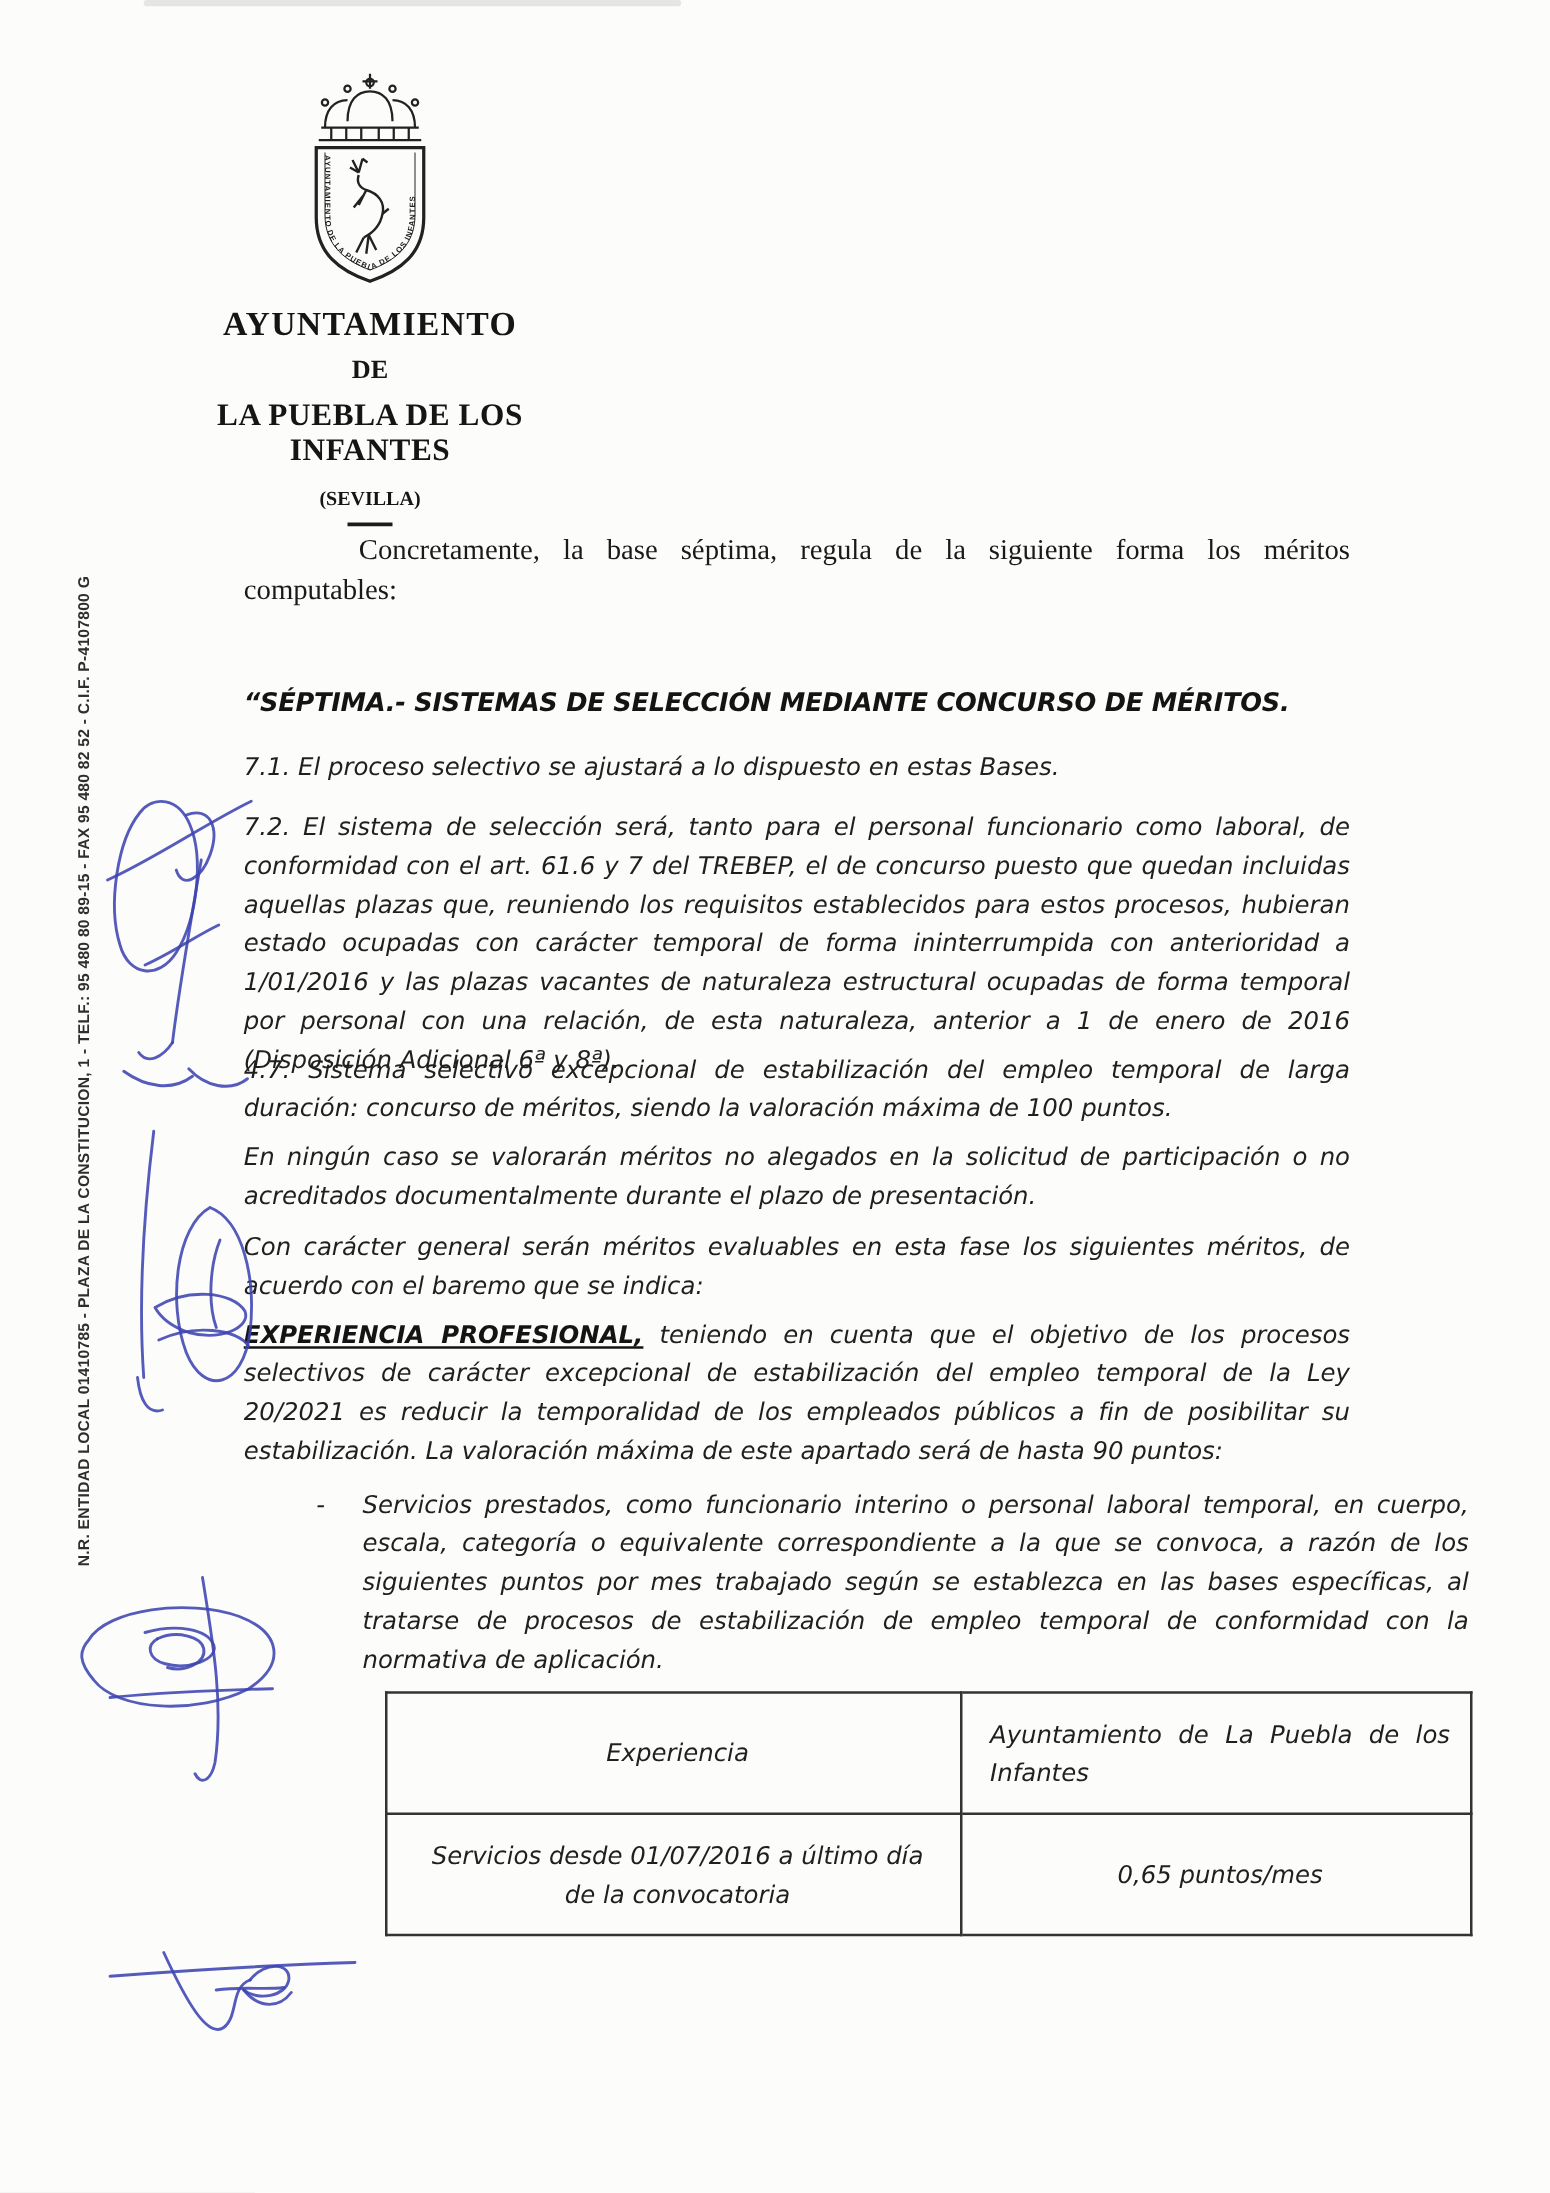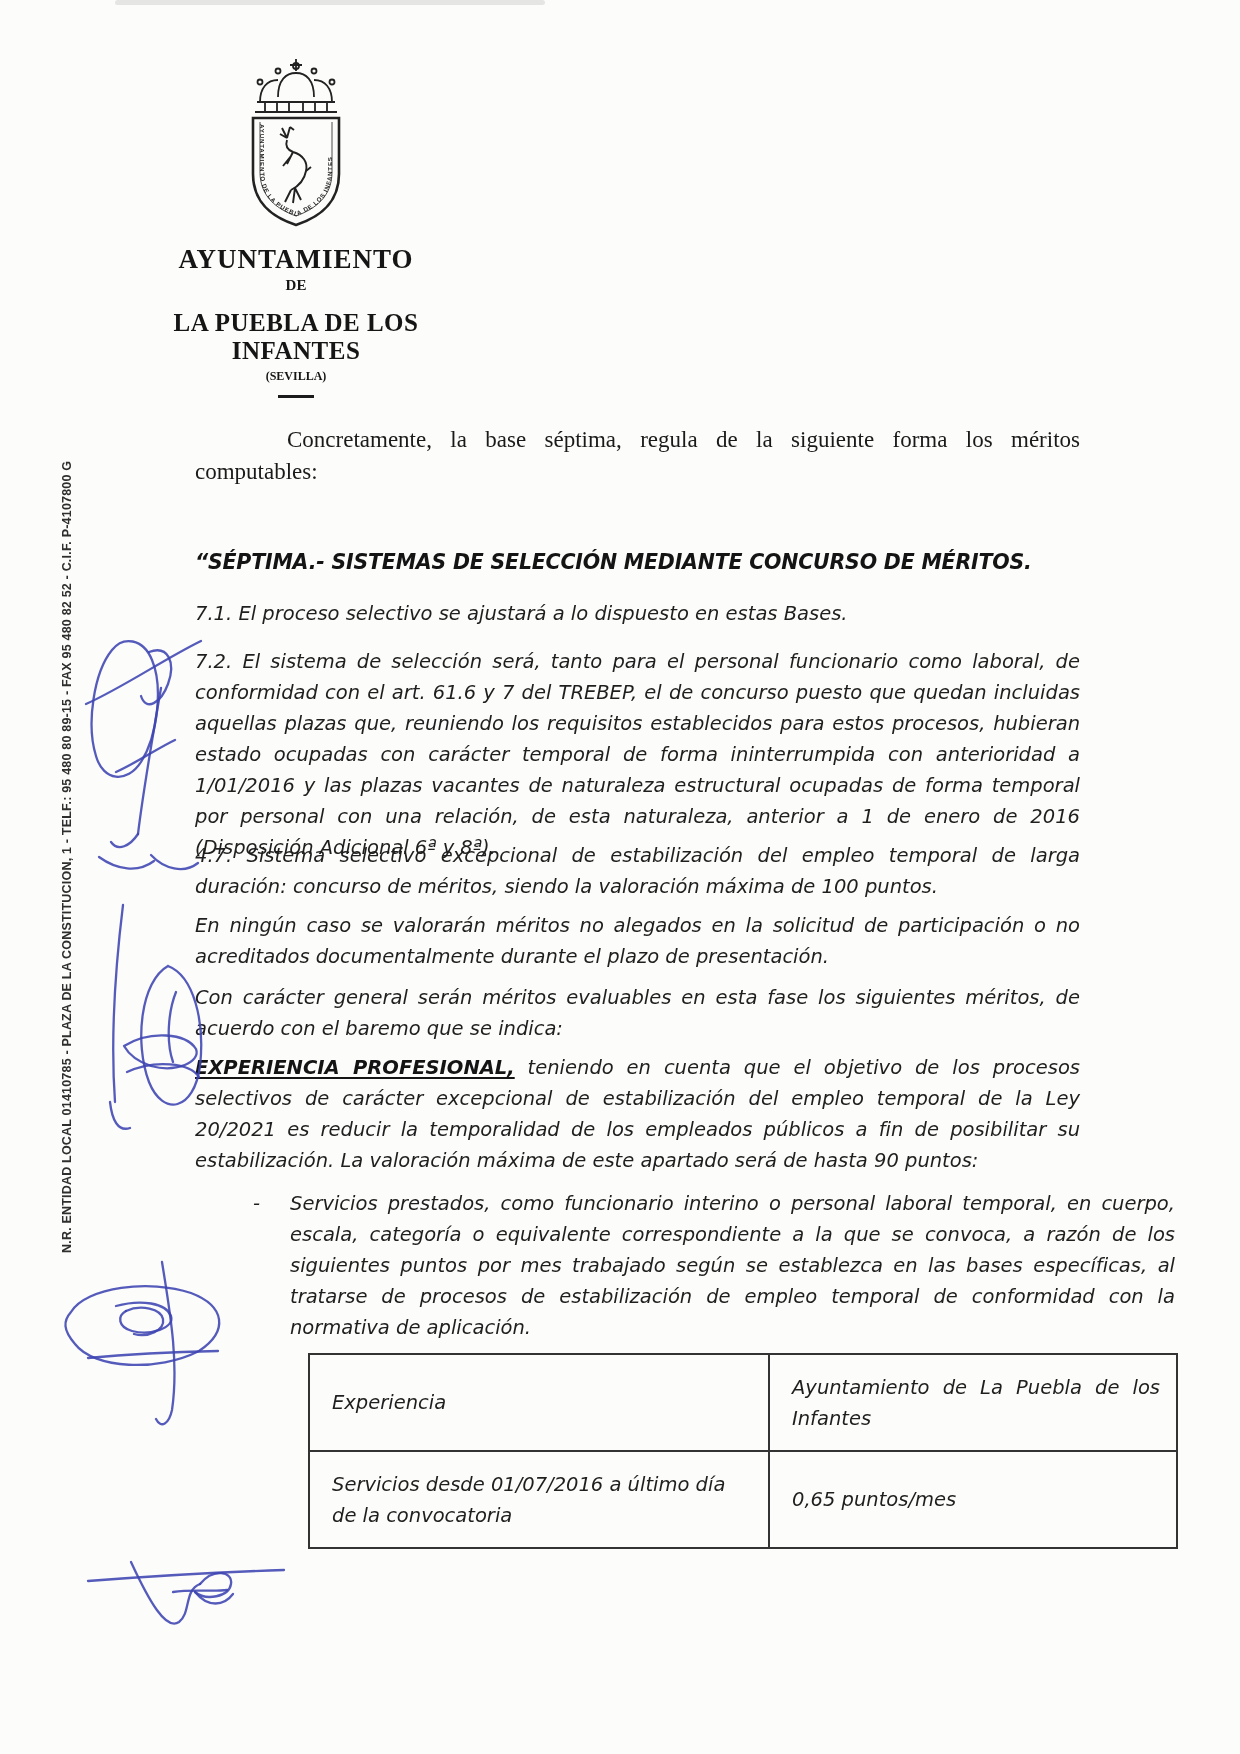--- a/index.html
+++ b/index.html
@@ -22,23 +22,23 @@
   }
   
   .crest{position:absolute;left:231px;top:56px;width:130px;height:172px;}
   .org-block{
     position:absolute;left:106px;top:244px;width:380px;
     text-align:center;
     font-family:"Liberation Serif","DejaVu Serif",serif;
     font-weight:bold;color:#151515;
   }
   .org-line1{font-size:27px;letter-spacing:1px;line-height:30px;}
-  .org-line2{font-size:15px;line-height:18px;margin-top:2px;}
+  .org-line2{font-size:21px;line-height:18px;margin-top:12px;}
   .org-line3{font-size:25px;letter-spacing:.5px;line-height:28px;margin-top:15px;}
-  .org-line4{font-size:12px;line-height:19px;margin-top:2px;}
+  .org-line4{font-size:16px;line-height:19px;margin-top:15px;}
   .org-rule{width:36px;height:3px;background:#1b1b1b;margin:9px auto 0;}
   .top-smudge{position:absolute;left:115px;top:0;width:430px;height:5px;background:#c9c9c7;opacity:.45;border-radius:3px;}
   
   .side-registry{
     position:absolute;left:60px;top:1253px;
     transform:rotate(-90deg);transform-origin:0 0;
     white-space:nowrap;
     font-family:"Liberation Sans",sans-serif;
     font-size:12.5px;font-weight:700;letter-spacing:.2px;
     color:var(--ink-soft);
@@ -62,20 +62,21 @@
   
   .merit-table{
     position:absolute;left:308px;top:1353px;width:788px;height:196px;
     border-collapse:collapse;table-layout:fixed;
     font-style:italic;font-size:19.5px;line-height:31px;color:var(--ink);
   }
   .merit-table td{
     border:2px solid #333;
     vertical-align:middle;
     padding:8px 16px 8px 22px;
+    text-align:center;
   }
   .merit-table .c1{width:420px;}
   .merit-table .c2{width:368px;}
   .merit-table .justify{text-align:justify;}
   
   .sig-overlay{position:absolute;left:0;top:0;width:1240px;height:1754px;pointer-events:none;}
   .sig-overlay path{fill:none;stroke:var(--signature-blue);stroke-width:2.3;stroke-linecap:round;stroke-linejoin:round;opacity:.88;}
   .crest svg path,.crest svg line,.crest svg circle{stroke:#222;fill:none;}
 </style>
 </head>

